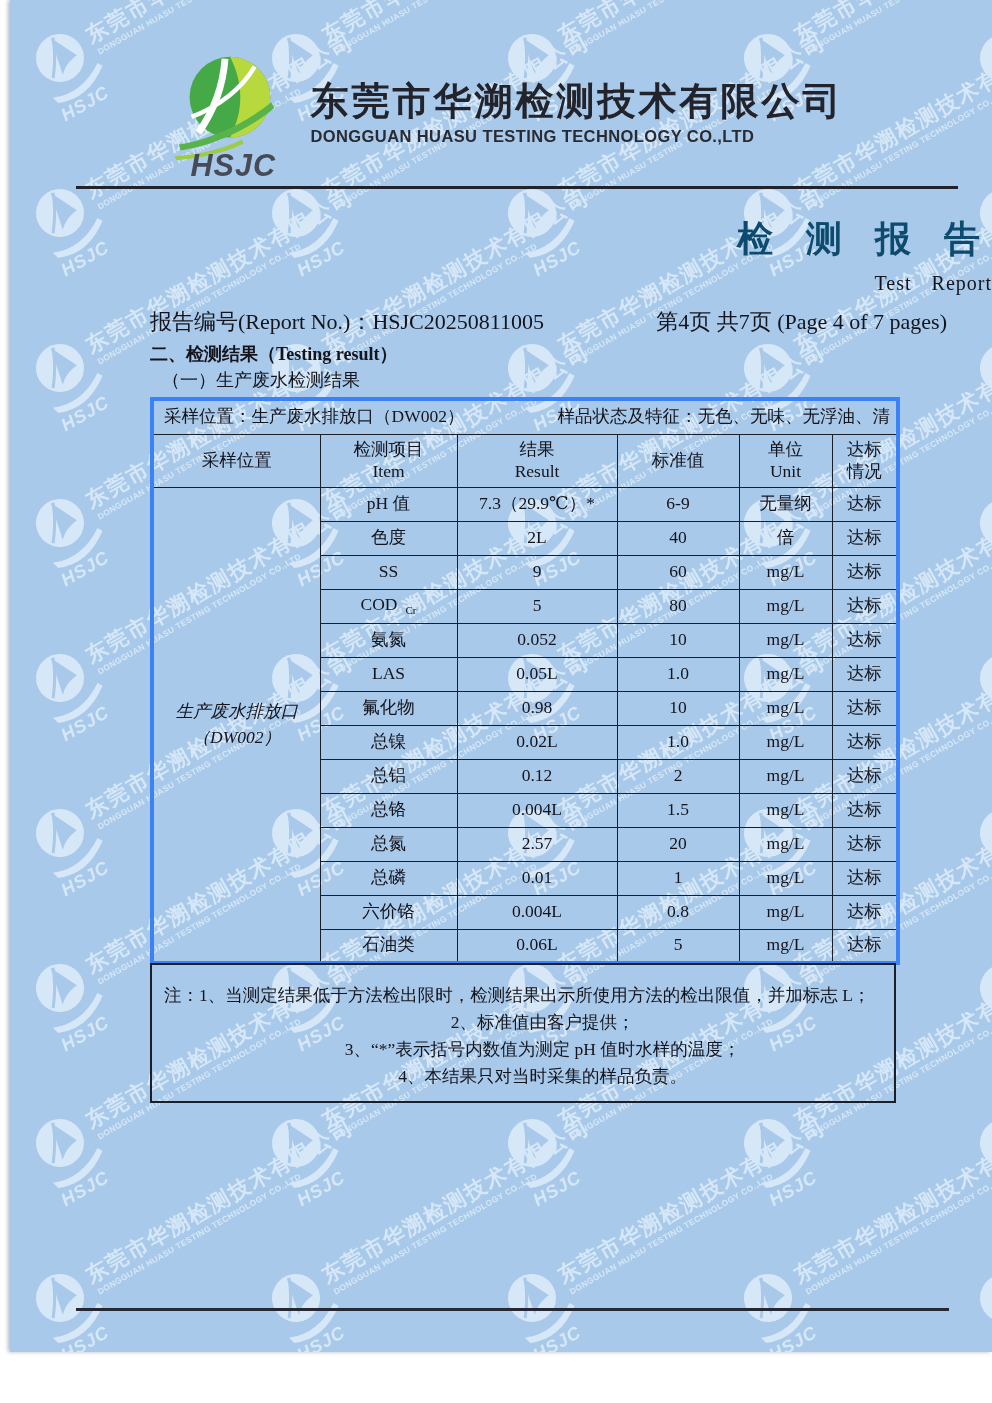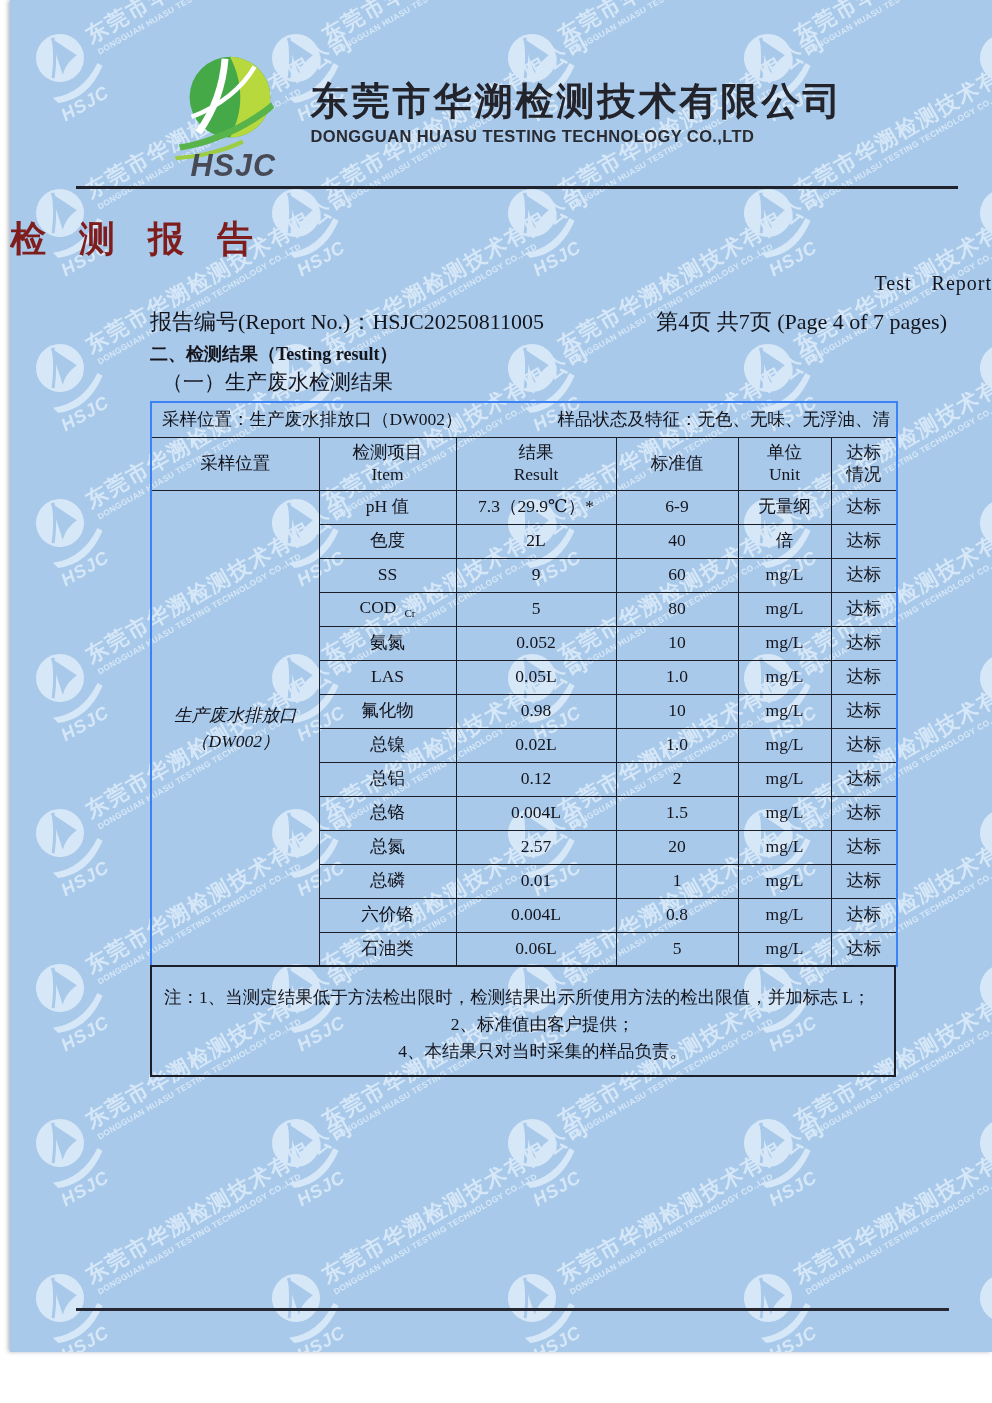--- a/index.html
+++ b/index.html
@@ -29,38 +29,38 @@
     font-family:"Liberation Sans","DejaVu Sans",sans-serif;
     font-size:38px;font-weight:700;letter-spacing:3px;color:#23242b;line-height:1.15;
   }
   .company-en{
     font-family:"Liberation Sans","DejaVu Sans",sans-serif;
     font-size:16.5px;font-weight:700;letter-spacing:.4px;color:#2a2b32;margin-top:3px;
   }
   .header-rule{height:3px;background:#20222c;margin:8px 34px 0 66px;}
 
   
-  .title-cn{text-align:left;font-size:36px;font-weight:600;letter-spacing:12px;margin-top:26px;color:#7f1d1d;}
+  .title-cn{text-align:right;font-size:36px;font-weight:600;letter-spacing:12px;margin-top:26px;color:#0c4a6e;}
   .title-en{text-align:right;font-size:20px;margin-top:8px;word-spacing:14px;letter-spacing:1px;}
 
   .meta-row{display:flex;justify-content:space-between;align-items:baseline;
     margin:12px 45px 0 140px;font-size:22px;}
   .section-title{margin:5px 0 0 140px;font-size:18px;font-weight:700;}
-  .subsection-title{margin:2px 0 0 152px;font-size:21px;}
+  .subsection-title{margin:2px 0 0 152px;font-size:18px;}
 
   
   table.results-table{
     margin:5px 0 0 140px;width:746px;border-collapse:collapse;table-layout:fixed;
     font-size:17.5px;
   }
   table.results-table td{
     border:1.6px solid #1c1e28;text-align:center;vertical-align:middle;
     padding:0 2px;line-height:1.25;
   }
-  table.results-table{border:2px solid #3b82f6;}
+  table.results-table{border:4px solid #3b82f6;}
   tr.samp-tr{height:35px;}
   td.samp-cell{text-align:left;}
   .samp-flex{display:flex;justify-content:space-between;padding:0 4px 0 8px;}
   tr.head-tr{height:53px;}
   tr.data-row{height:34px;}
   .loc-cell div{line-height:1.5;font-style:italic;}
   sub{font-size:11px;margin-left:8px;}
 
   
   .notes-box{
@@ -309,18 +309,19 @@
             <td><span>5</span></td>
             <td><span>mg/L</span></td>
             <td><span>达标</span></td>
           </tr>
         </tbody>
     </table>
 
     <div class="notes-box">
       <div class="note-line">注：1、当测定结果低于方法检出限时，检测结果出示所使用方法的检出限值，并加标志 L；</div>
       <div class="note-line note-indent">2、标准值由客户提供；</div>
+      <div class="note-line note-indent">3、“*”表示括号内数值为测定 pH 值时水样的温度；</div>
       <div class="note-line note-indent">4、本结果只对当时采集的样品负责。</div>
     </div>
   </div>
 
   <div class="footer-rule"></div>
 </div>
 
 </body></html>

